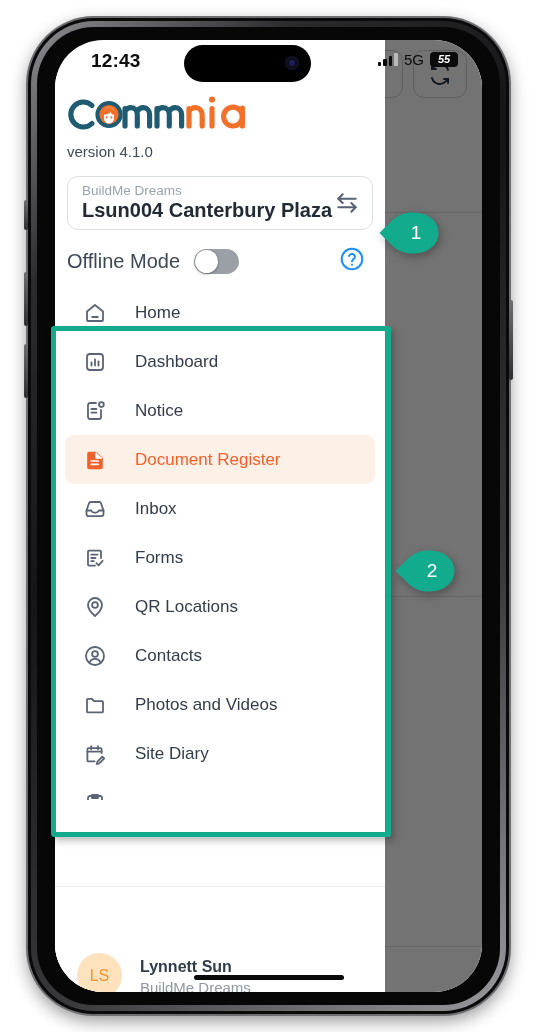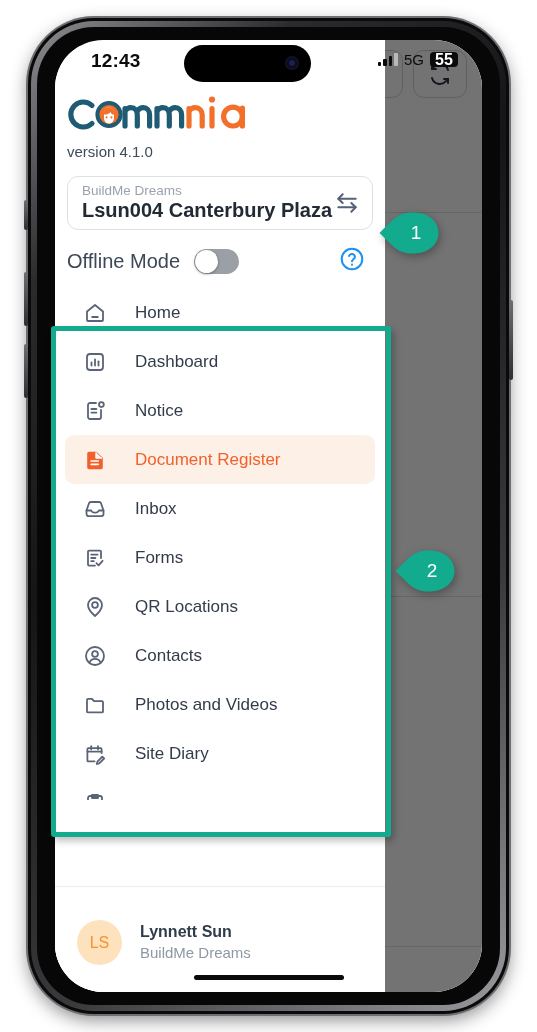--- a/index.html
+++ b/index.html
@@ -193,24 +193,25 @@
     width: 28px;
     height: 15px;
     border-radius: 4px;
     background: #0b0b0b;
     display: flex;
     align-items: center;
     justify-content: center;
     overflow: hidden;
   }
   #battery-level {
-    font-size: 16px;
+    font-size: 11px;
     font-weight: bold;
     color: #fff;
     line-height: 1;
+    font-style: italic;
   }
 
   
   #drawer {
     position: absolute;
     left: 0;
     top: 6px;
     width: 330px;
     height: 952px;
     background: #ffffff;
@@ -335,21 +336,21 @@
 
   
   #user-footer {
     position: absolute;
     left: 0;
     bottom: 0;
     width: 330px;
     height: 112px;
     border-top: 1px solid #ececec;
     display: flex;
-    align-items: center;
+    align-items: flex-end;
     padding-left: 22px;
     box-sizing: border-box;
     background: #fff;
   }
   #avatar {
     width: 45px;
     height: 45px;
     border-radius: 50%;
     background: #fde2bd;
     color: #f59331;

